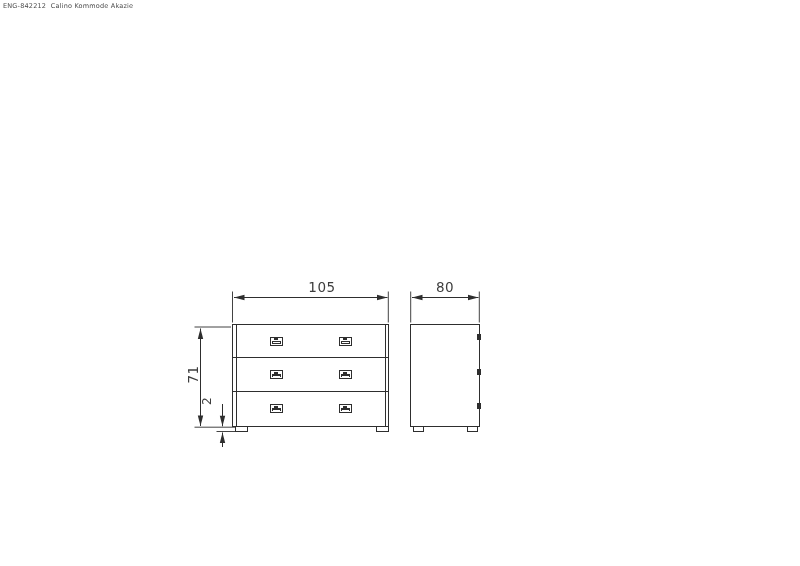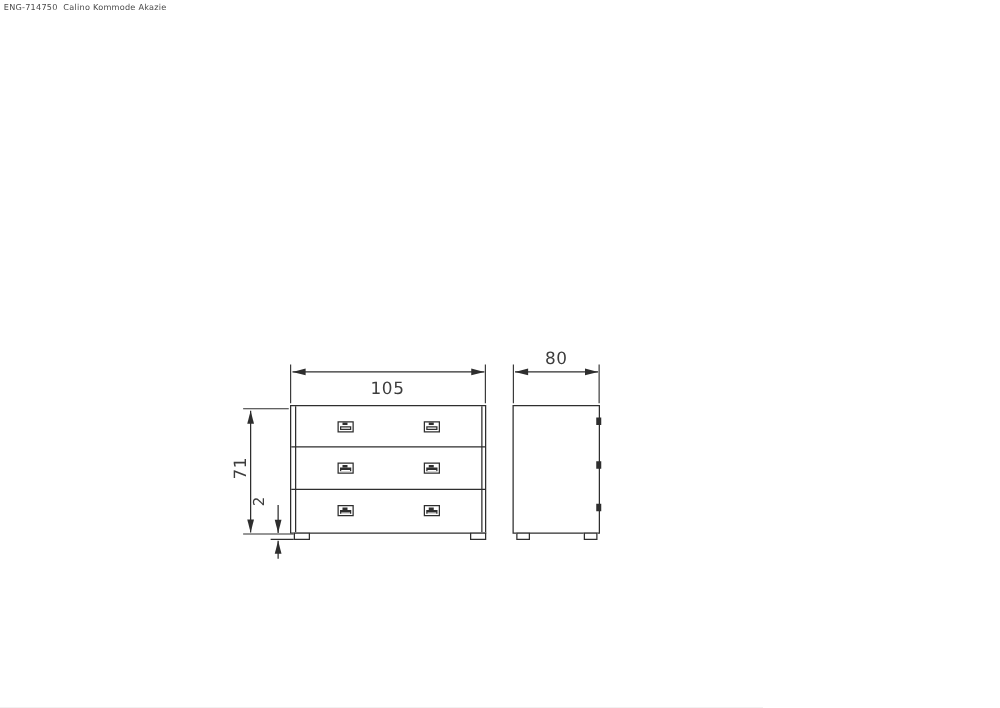--- a/index.html
+++ b/index.html
@@ -53,31 +53,31 @@
   
   svg.overlay{position:absolute;left:0;top:0;}
   .dl{stroke:var(--line);stroke-width:1;fill:none;}
   .xl{stroke:var(--line);stroke-width:0.9;fill:none;}
   .mk{fill:var(--line);}
   .dim-label{
     position:absolute;color:var(--dim-text);
     font-size:13.5px;line-height:15px;text-align:center;
     letter-spacing:0.5px;
   }
-  .dim-w{left:285px;top:280px;width:50px;margin-top:24px;}
+  .dim-w{left:297px;top:280px;width:50px;}
   .dim-d{left:425px;top:280px;width:40px;}
   .dim-h{left:180px;top:367px;width:26px;height:15px;transform:rotate(-90deg);}
   .dim-f{left:198px;top:394px;width:18px;height:14px;font-size:12px;transform:rotate(-90deg);}
 </style>
 </head>
 <body>
 
 <div class="canvas">
 
-  <div class="doc-label">ENG-714750  Calino Kommode Akazie</div>
+  <div class="doc-label">ENG-842212  Calino Kommode Akazie</div>
 
   <svg class="overlay" width="800" height="566" viewBox="0 0 800 566">
     <defs>
       <marker id="arrow-end" orient="auto" markerUnits="userSpaceOnUse" markerWidth="12" markerHeight="8" refX="11" refY="4">
         <path class="mk" d="M0.5,1.3 L11,4 L0.5,6.7 Z"></path>
       </marker>
       <marker id="arrow-start" orient="auto-start-reverse" markerUnits="userSpaceOnUse" markerWidth="12" markerHeight="8" refX="11" refY="4">
         <path class="mk" d="M0.5,1.3 L11,4 L0.5,6.7 Z"></path>
       </marker>
     </defs>

